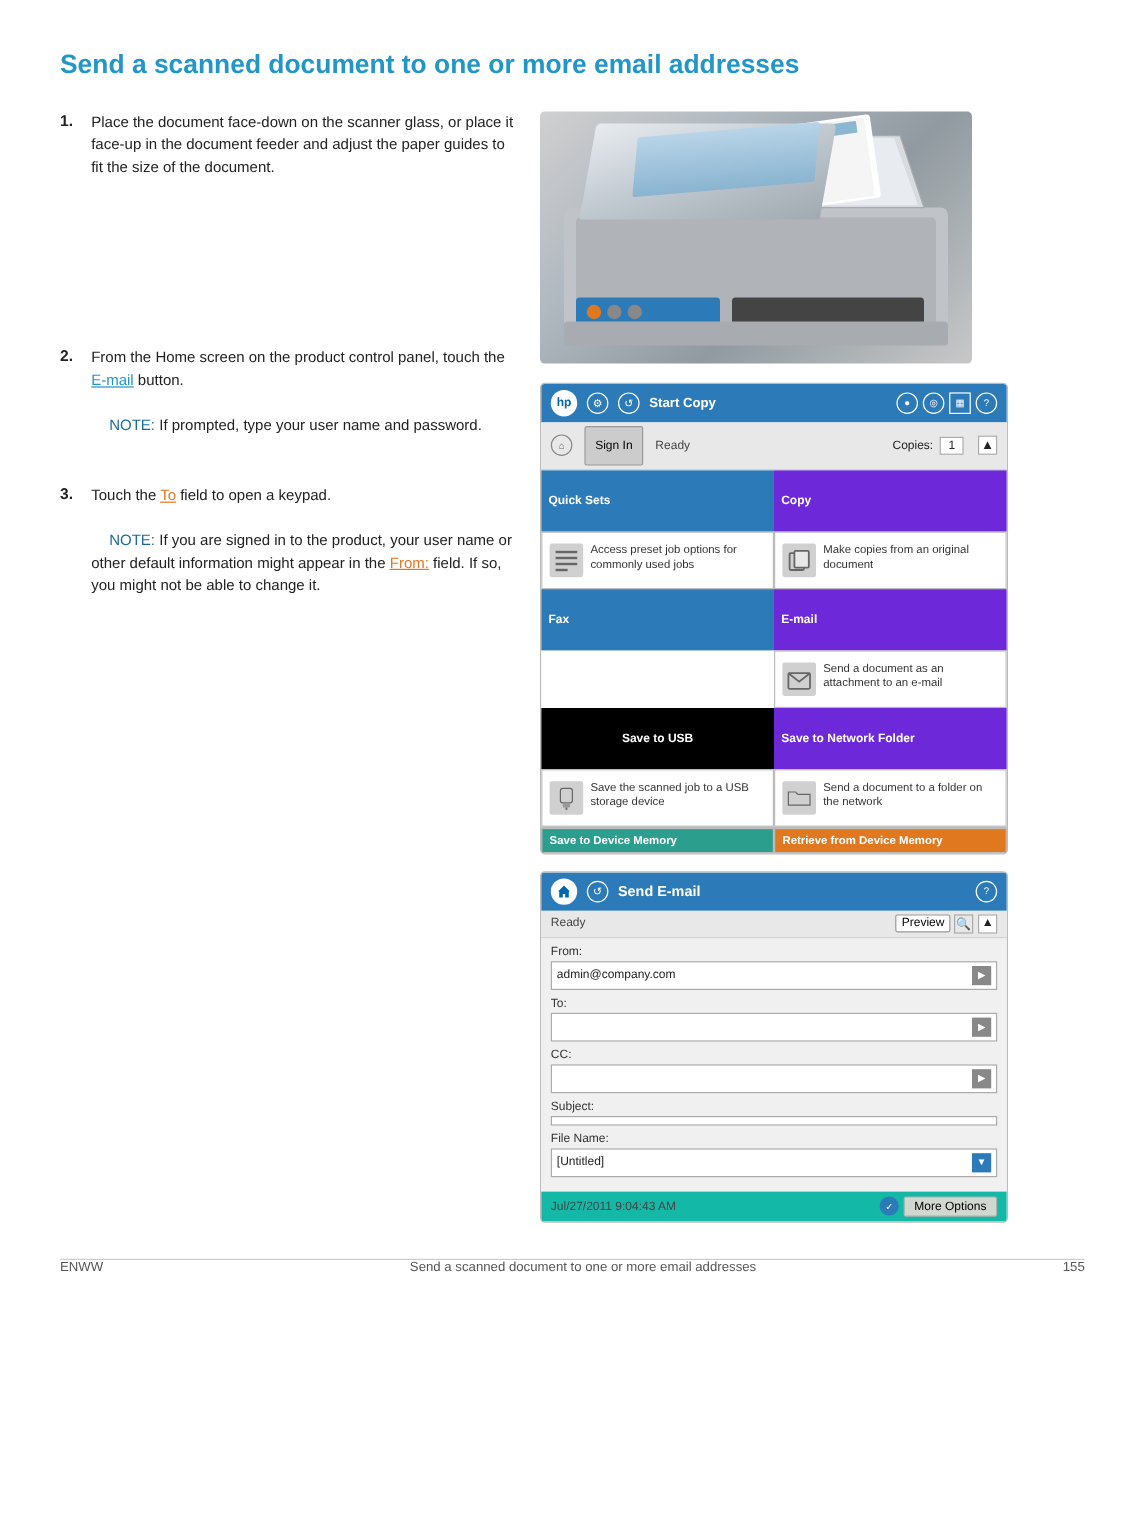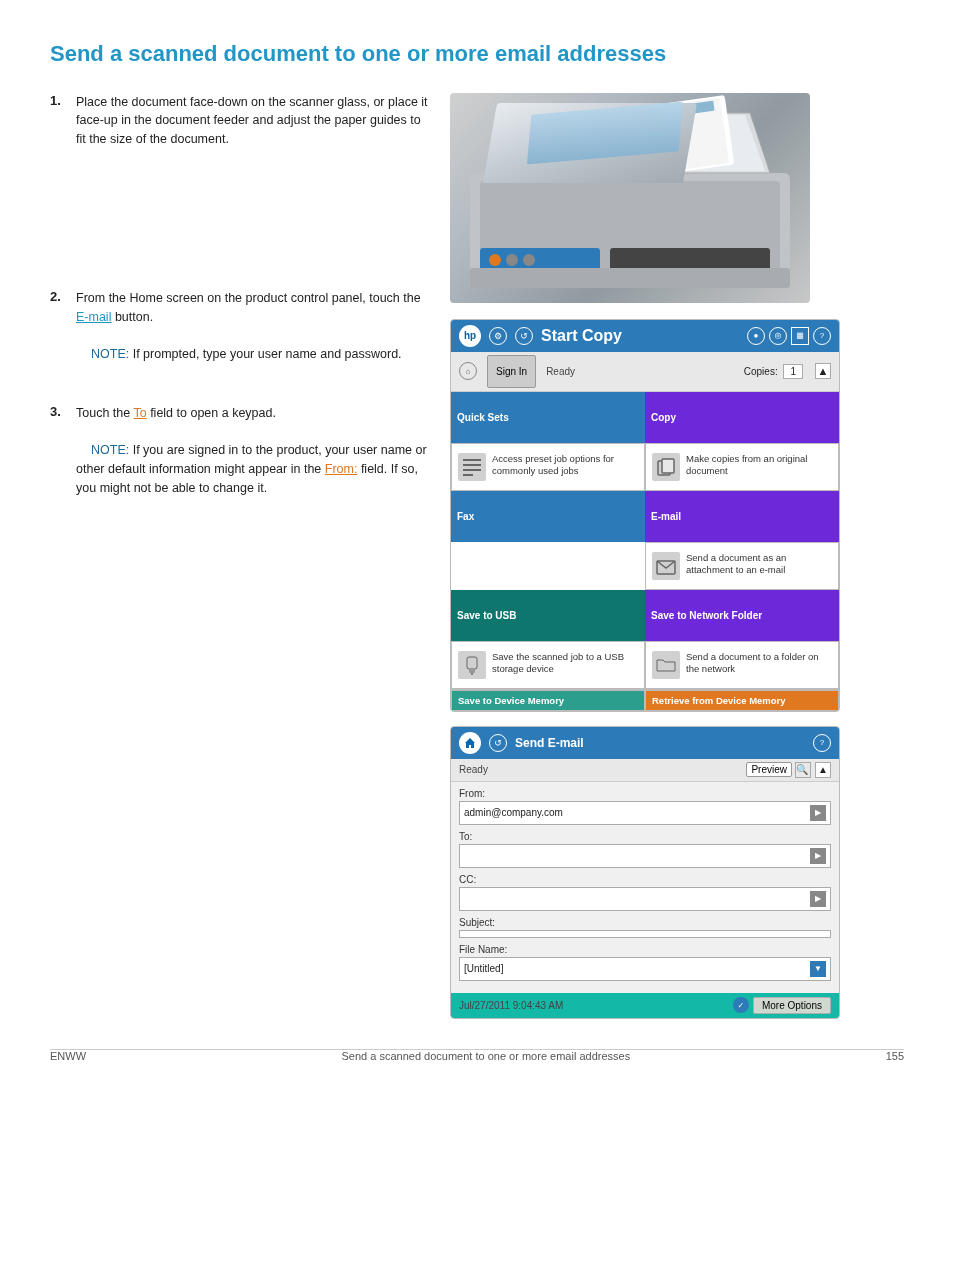--- a/index.html
+++ b/index.html
@@ -105,21 +105,21 @@
     .hp-logo {
       width: 22px; height: 22px;
       background: white;
       border-radius: 50%;
       display: flex; align-items: center; justify-content: center;
       color: #0066b2;
       font-weight: bold;
       font-size: 10px;
     }
     .hp-header-title {
-      font-size: 16px;
+      font-size: 11px;
       font-weight: bold;
       flex: 1;
     }
     .hp-header-icons {
       display: flex; gap: 4px; align-items: center;
     }
     .hp-icon-circle {
       width: 18px; height: 18px;
       border-radius: 50%;
       border: 1.5px solid white;
@@ -165,21 +165,21 @@
       padding: 5px 6px;
     }
     .hp-cell-header {
       font-weight: bold;
       font-size: 10px;
       color: white;
       padding: 20px 6px;
     }
     .hp-cell-header.blue { background: #2c7bb8; }
     .hp-cell-header.orange { background: #6d28d9; }
-    .hp-cell-header.teal { background: #0f766e; }
+    .hp-cell-header.teal { background: #000000; text-align: center; }
     .hp-cell-body {
       display: flex; align-items: flex-start; gap: 6px;
       padding: 4px 0;
     }
     .hp-cell-icon {
       width: 28px; height: 28px;
       background: #d0d0d0;
       border-radius: 2px;
       flex-shrink: 0;
       display: flex; align-items: center; justify-content: center;

